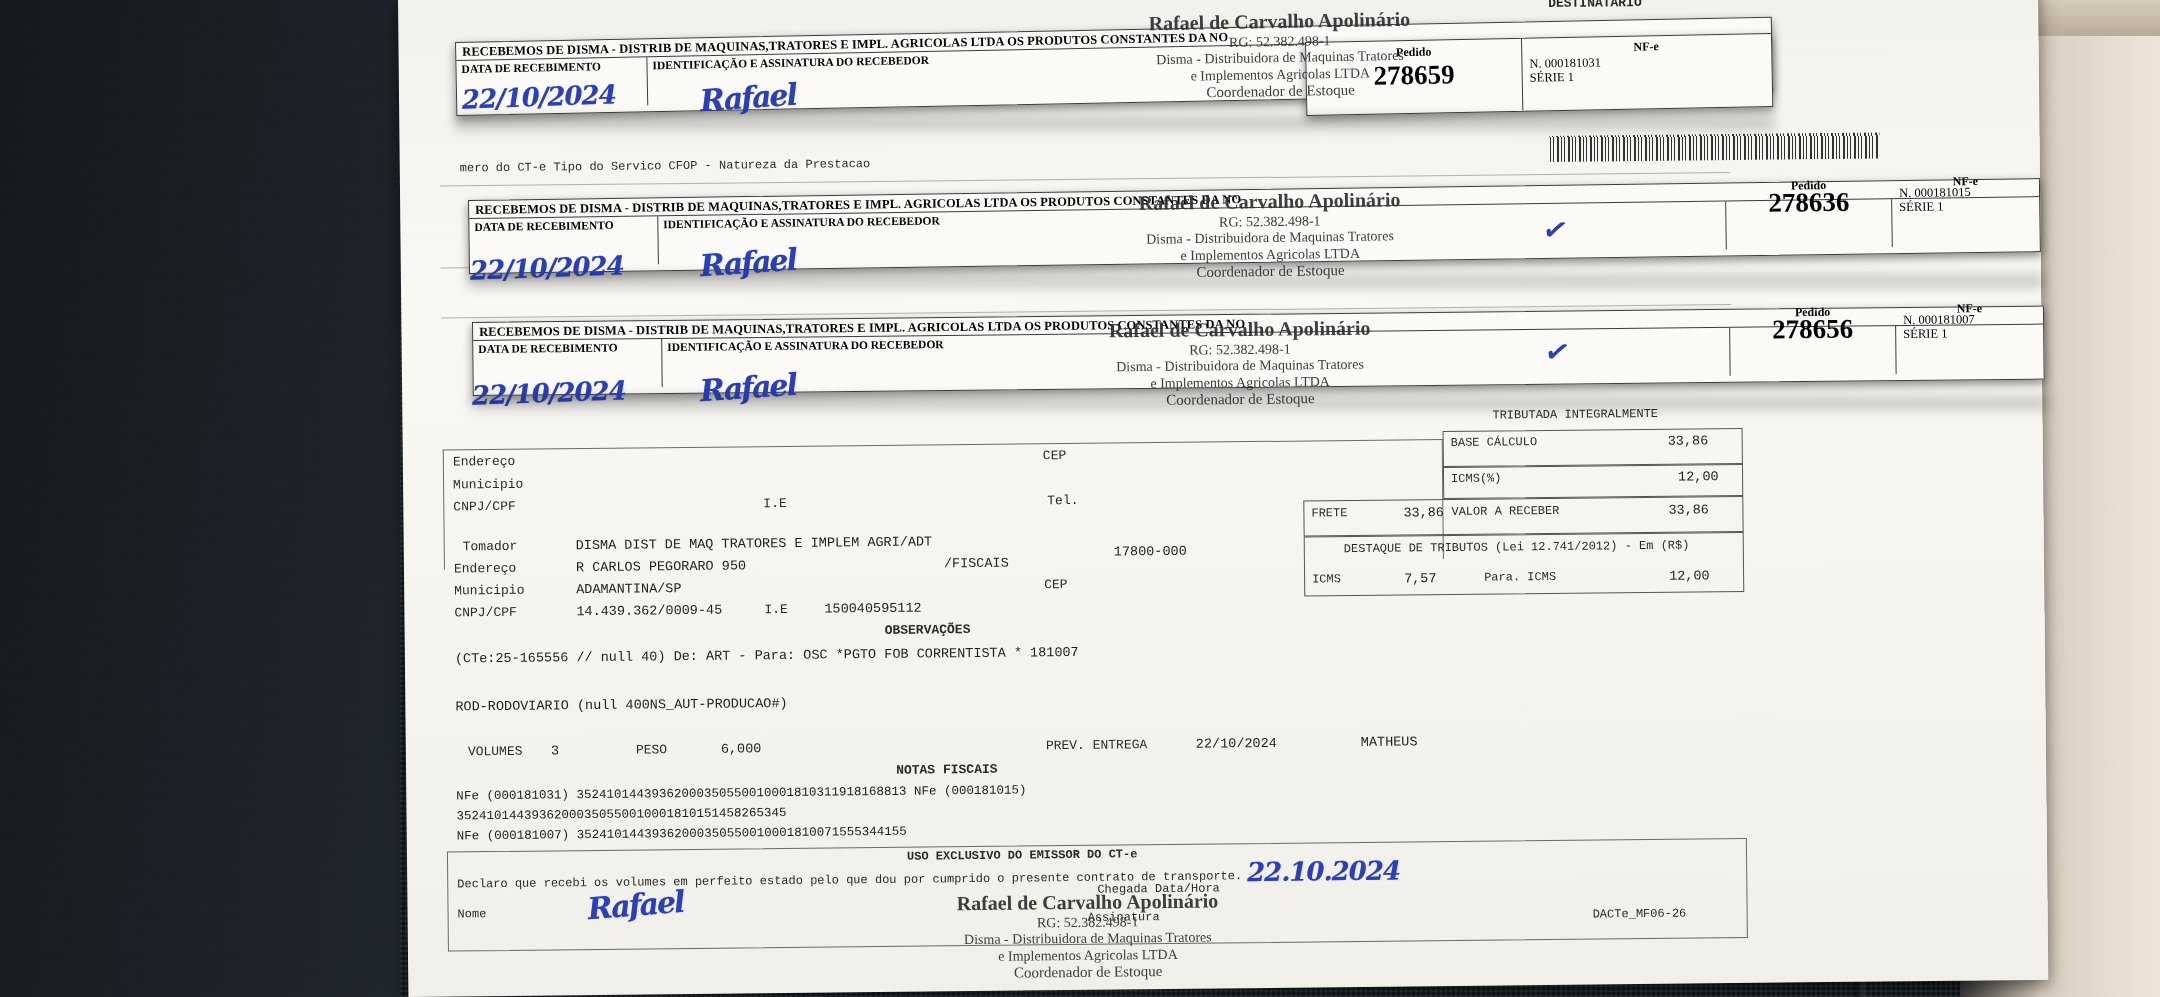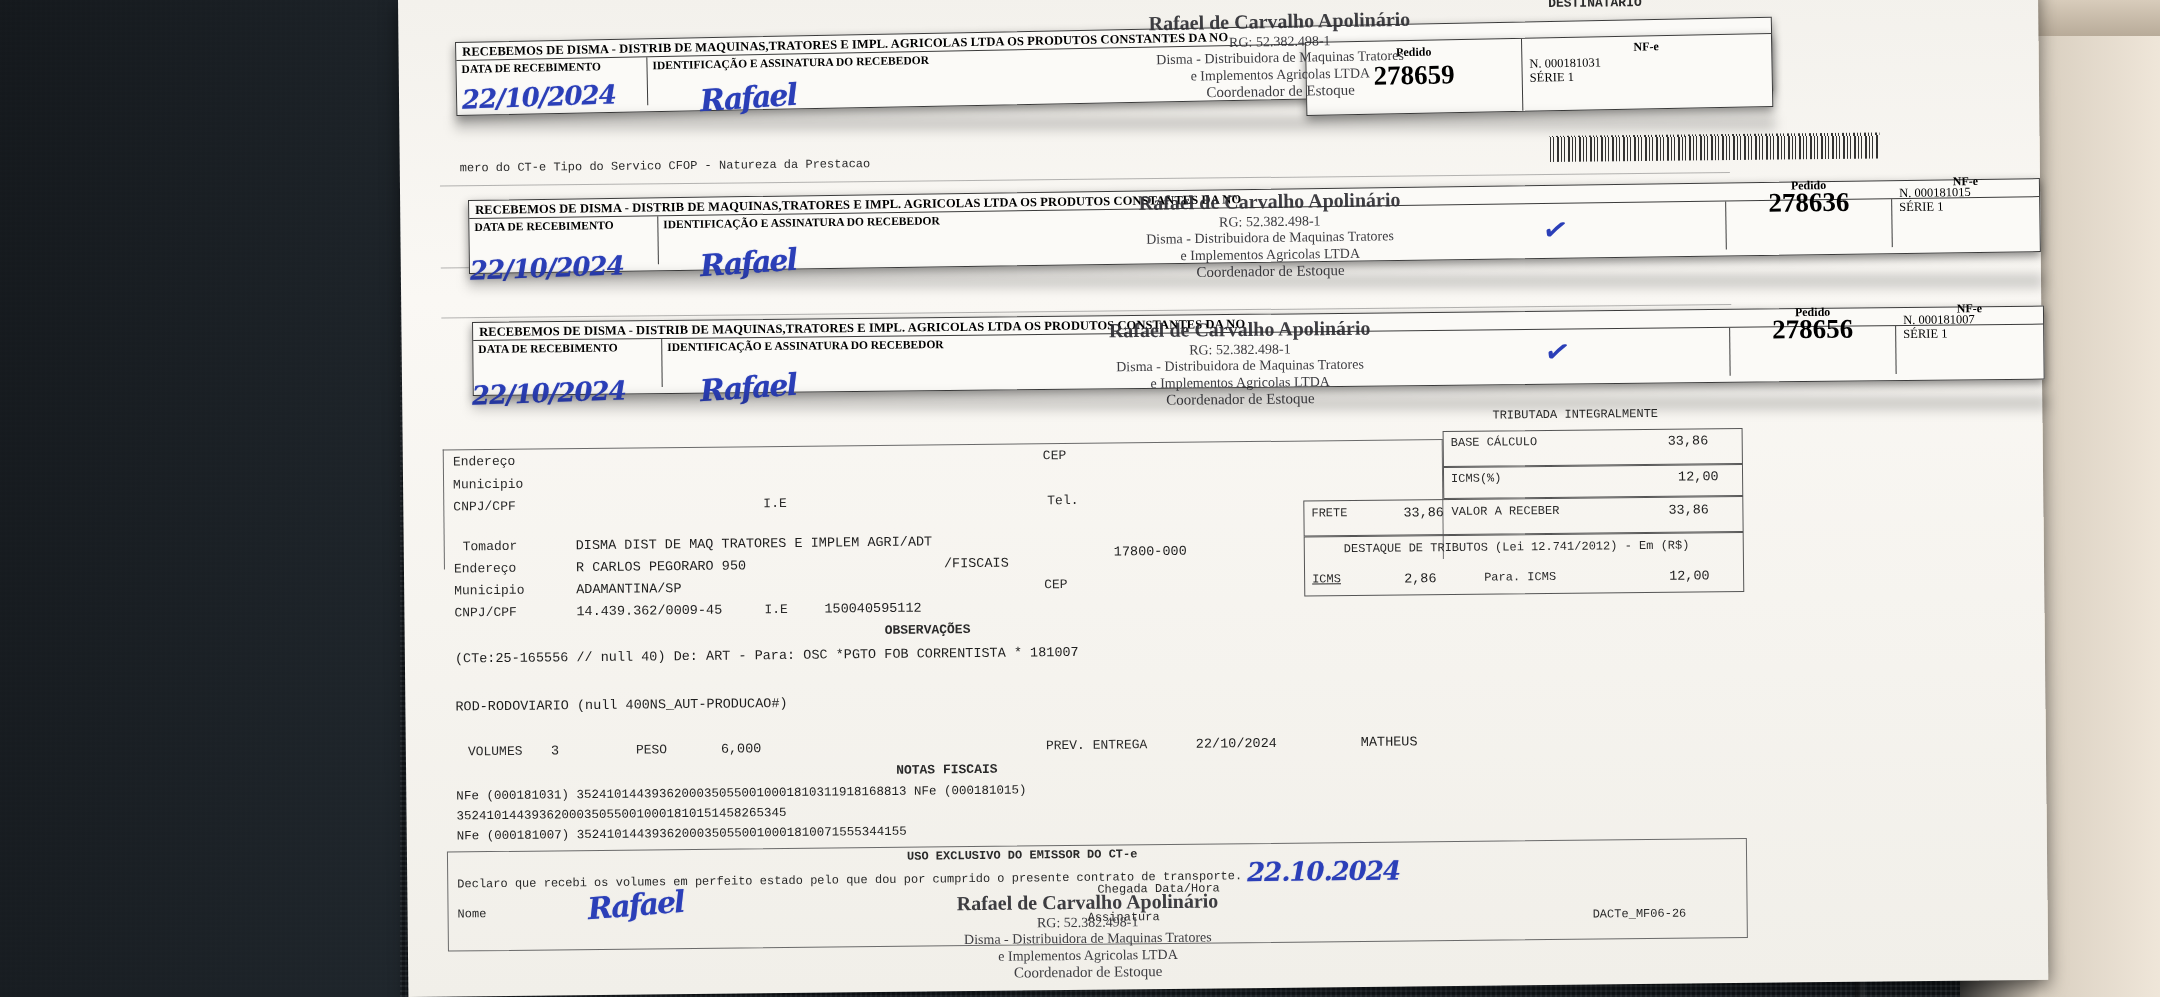--- a/index.html
+++ b/index.html
@@ -158,22 +158,22 @@
     <div class="val" style="left:1275px;top:483px;">12,00</div>
 
     <div class="box" style="left:900px;top:510px;width:440px;height:36px;"></div>
     <div class="lbl lbl-s" style="left:908px;top:516px;">FRETE</div>
     <div class="val" style="left:1000px;top:516px;">33,86</div>
     <div class="lbl lbl-s" style="left:1048px;top:516px;">VALOR A RECEBER</div>
     <div class="val" style="left:1265px;top:516px;">33,86</div>
 
     <div class="box" style="left:900px;top:546px;width:440px;height:60px;"></div>
     <div class="lbl lbl-s" style="left:940px;top:552px;">DESTAQUE DE TRIBUTOS (Lei 12.741/2012) - Em (R$)</div>
-    <div class="lbl lbl-s" style="left:908px;top:582px;text-decoration:underline;">ICMS</div>
-    <div class="val" style="left:1000px;top:582px;">2,86</div>
+    <div class="lbl lbl-s" style="left:908px;top:582px;">ICMS</div>
+    <div class="val" style="left:1000px;top:582px;">7,57</div>
     <div class="lbl lbl-s" style="left:1080px;top:582px;">Para. ICMS</div>
     <div class="val" style="left:1265px;top:582px;">12,00</div>
 
     <div class="lbl lbl-s" style="left:1090px;top:420px;">TRIBUTADA INTEGRALMENTE</div>
 
     <div class="lbl" style="left:480px;top:628px;font-weight:700;">OBSERVAÇÕES</div>
     <div class="val" style="left:50px;top:652px;">(CTe:25-165556 // null 40)     De: ART - Para: OSC *PGTO FOB CORRENTISTA * 181007</div>
     <div class="val" style="left:50px;top:700px;">ROD-RODOVIARIO (null 400NS_AUT-PRODUCAO#)</div>
 
     <div class="lbl" style="left:62px;top:745px;">VOLUMES</div>

